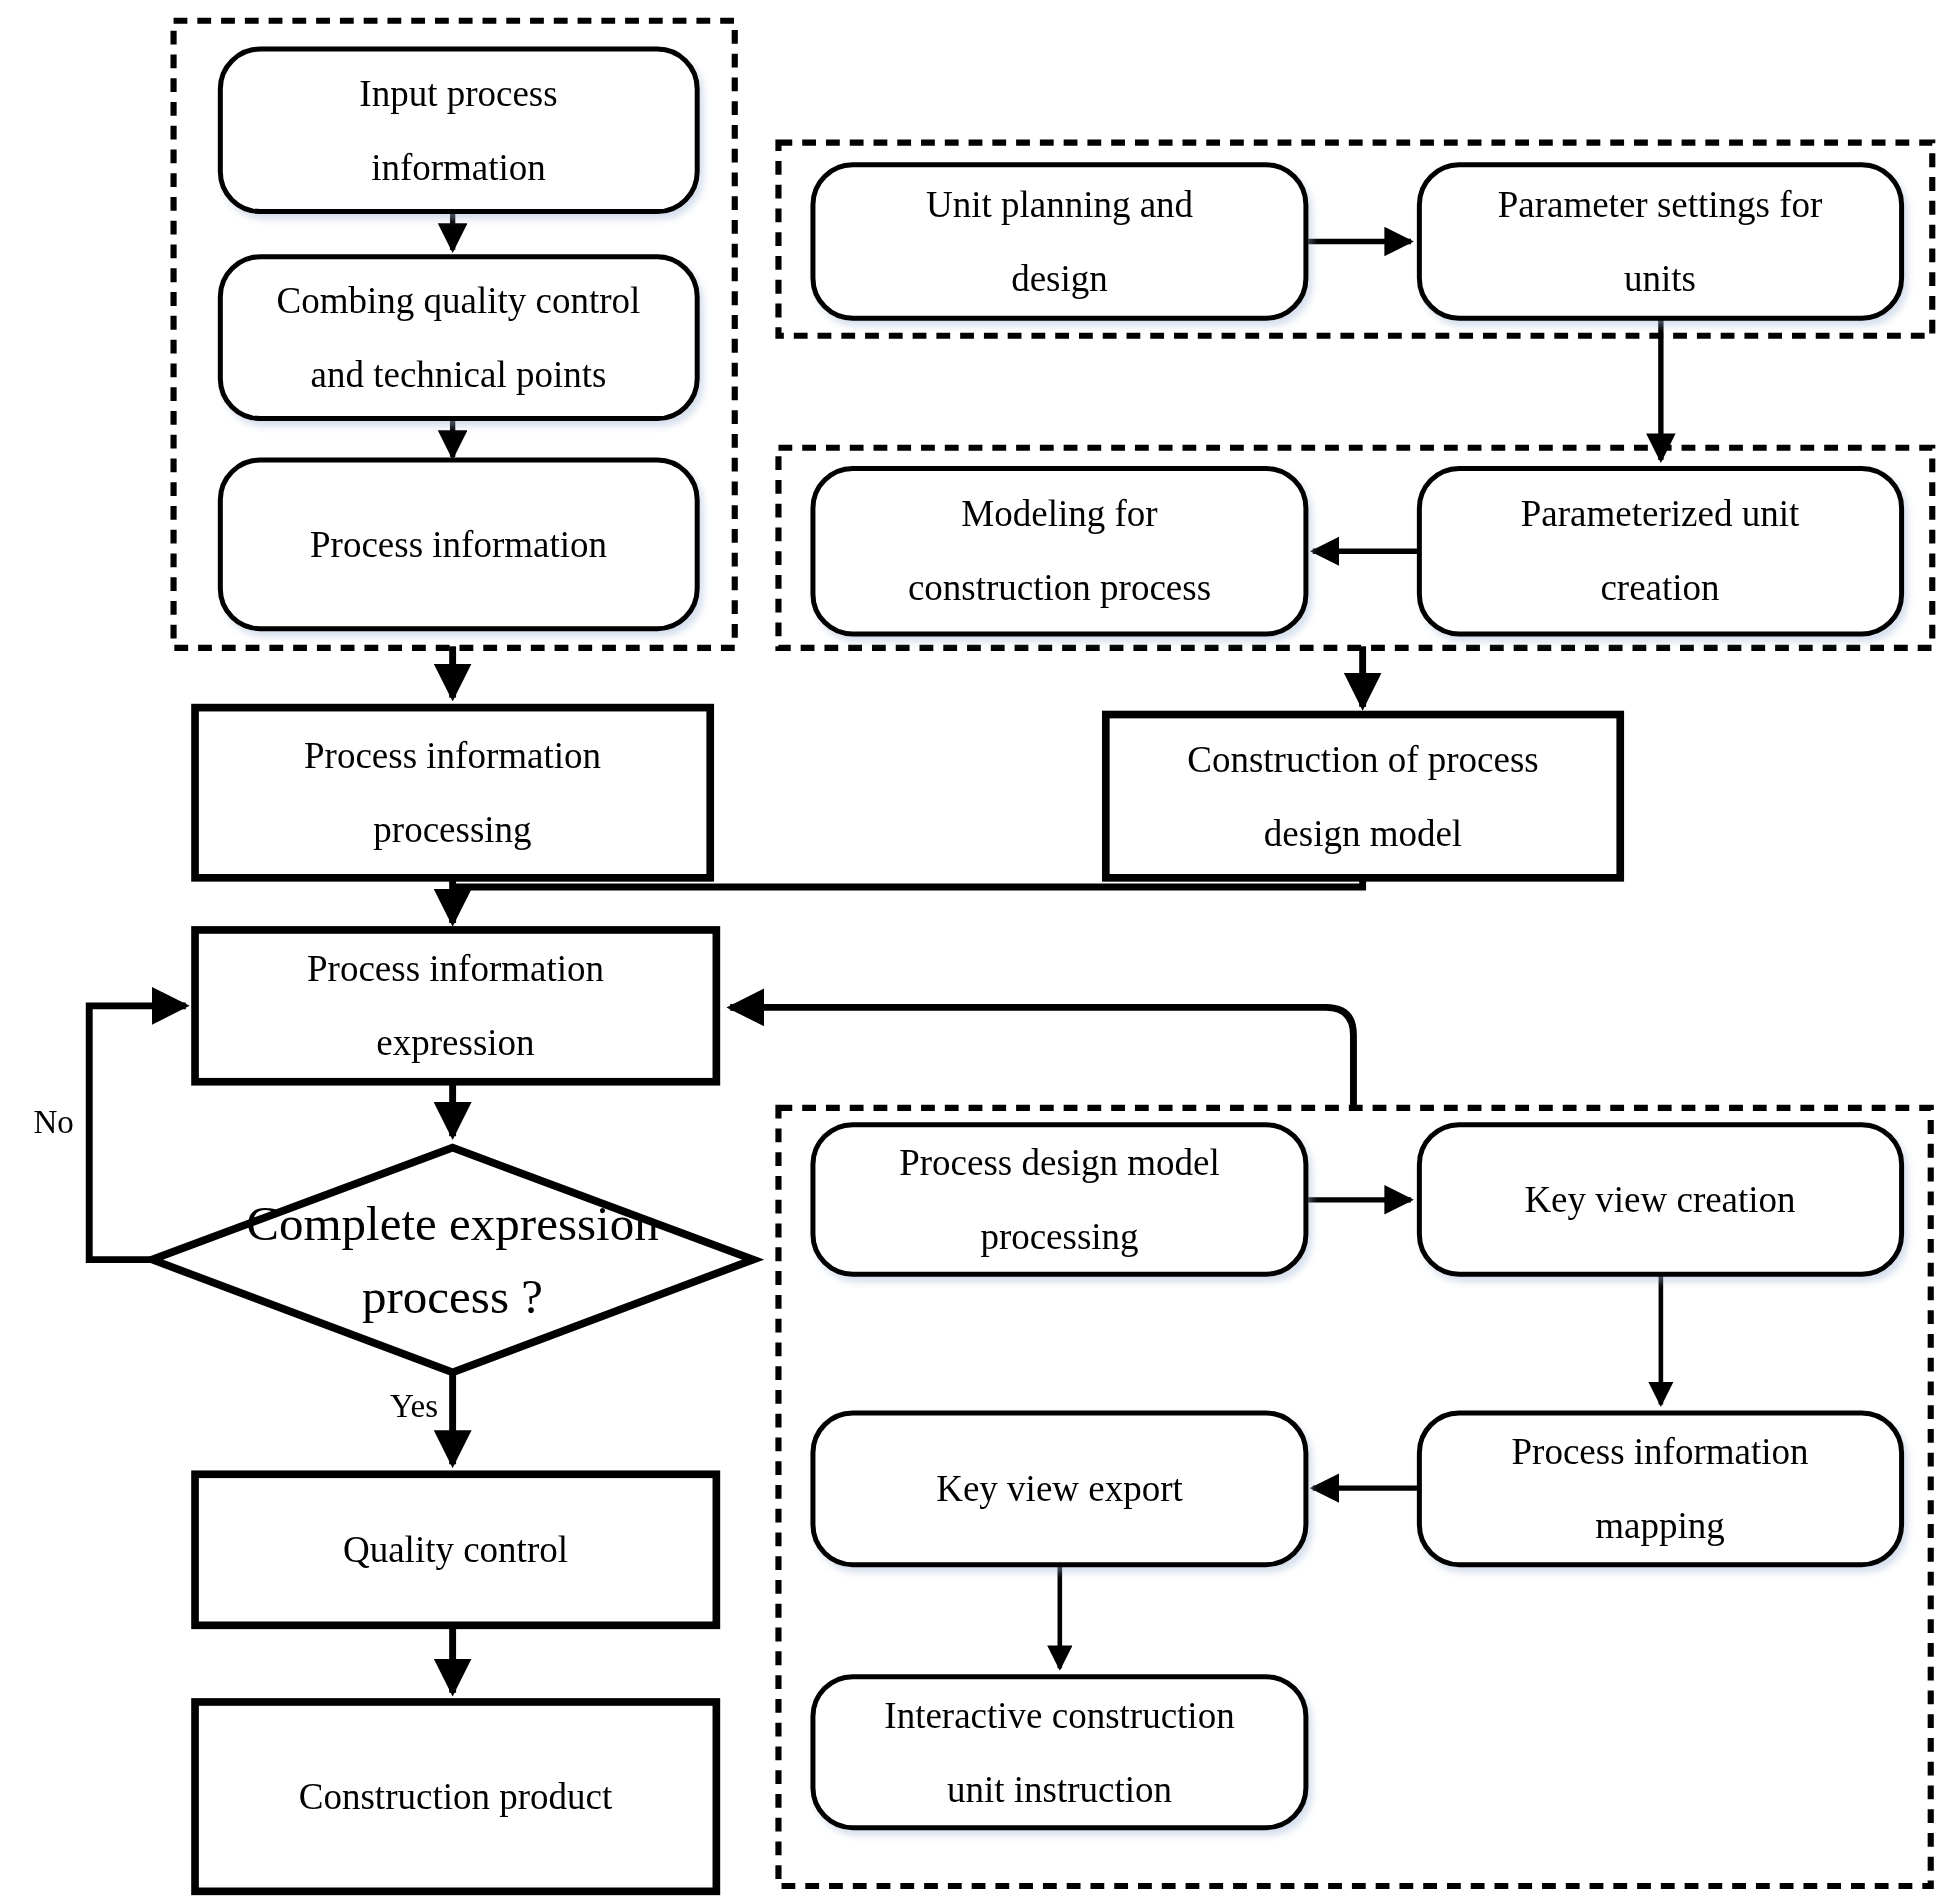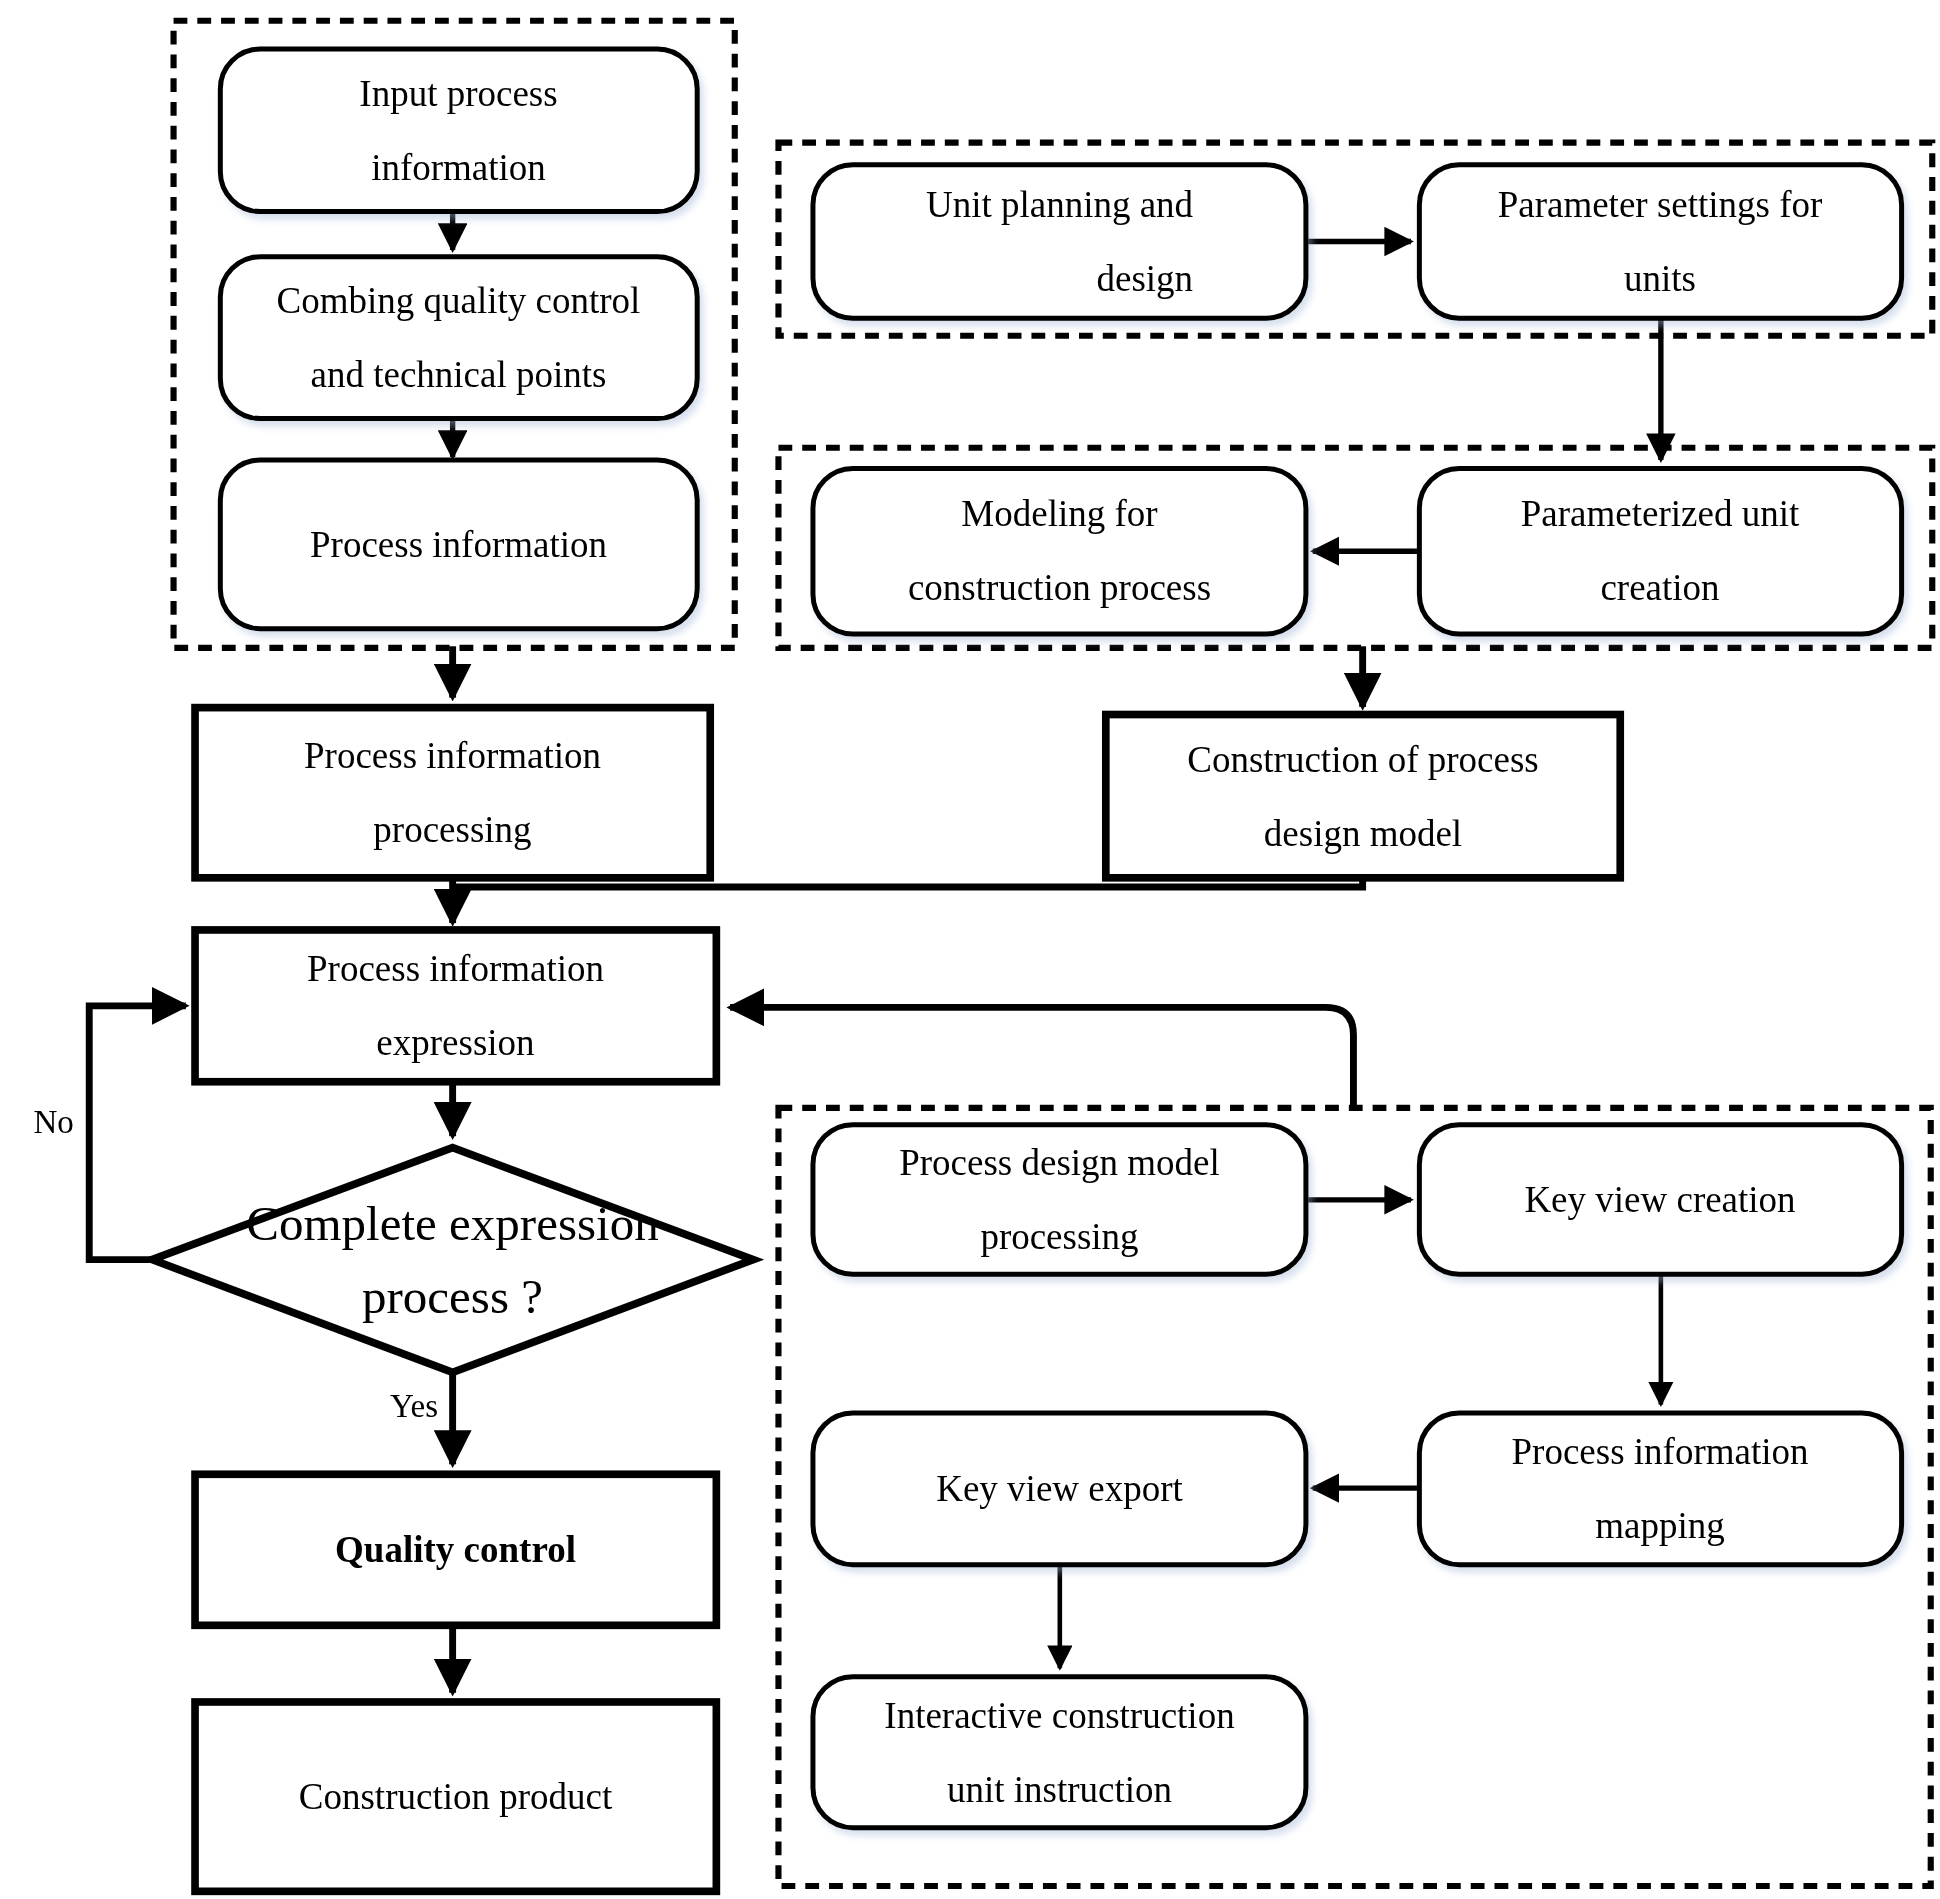--- a/index.html
+++ b/index.html
@@ -140,42 +140,42 @@
 information</div>
 
   <div class="lbl" style="left:220px; top:257px; width:477px; height:162px;">Combing quality control
 and technical points</div>
 
   <div class="lbl" style="left:220px; top:460px; width:477px; height:169px;">Process information</div>
 
   <div class="lbl" style="left:195px; top:708px; width:515px; height:170px;">Process information
 processing</div>
 
-  <div class="lbl" style="left:813px; top:165px; width:493px; height:153px;text-align:right;">Unit planning and
+  <div class="lbl" style="left:813px; top:165px; width:493px; height:153px;">Unit planning and
 design</div>
 
   <div class="lbl" style="left:1419px; top:165px; width:482px; height:153px;">Parameter settings for
 units</div>
 
   <div class="lbl" style="left:813px; top:468px; width:493px; height:166px;">Modeling for
 construction process</div>
 
   <div class="lbl" style="left:1419px; top:468px; width:482px; height:166px;">Parameterized unit
 creation</div>
 
   <div class="lbl" style="left:1106px; top:715px; width:514px; height:163px;">Construction of process
 design model</div>
 
   <div class="lbl" style="left:195px; top:930px; width:521px; height:152px;">Process information
 expression</div>
 
   <div class="lbl diamond-text" style="left:184px; top:1192px; width:537px; height:136px;">Complete expression
 process ?</div>
 
-  <div class="lbl" style="left:195px; top:1474px; width:521px; height:151px;font-weight:bold;">Quality control</div>
+  <div class="lbl" style="left:195px; top:1474px; width:521px; height:151px;">Quality control</div>
 
   <div class="lbl" style="left:195px; top:1702px; width:521px; height:189px;">Construction product</div>
 
   <div class="lbl" style="left:813px; top:1125px; width:493px; height:150px;">Process design model
 processing</div>
 
   <div class="lbl" style="left:1419px; top:1125px; width:482px; height:150px;">Key view creation</div>
 
   <div class="lbl" style="left:813px; top:1413px; width:493px; height:152px;">Key view export</div>
 

